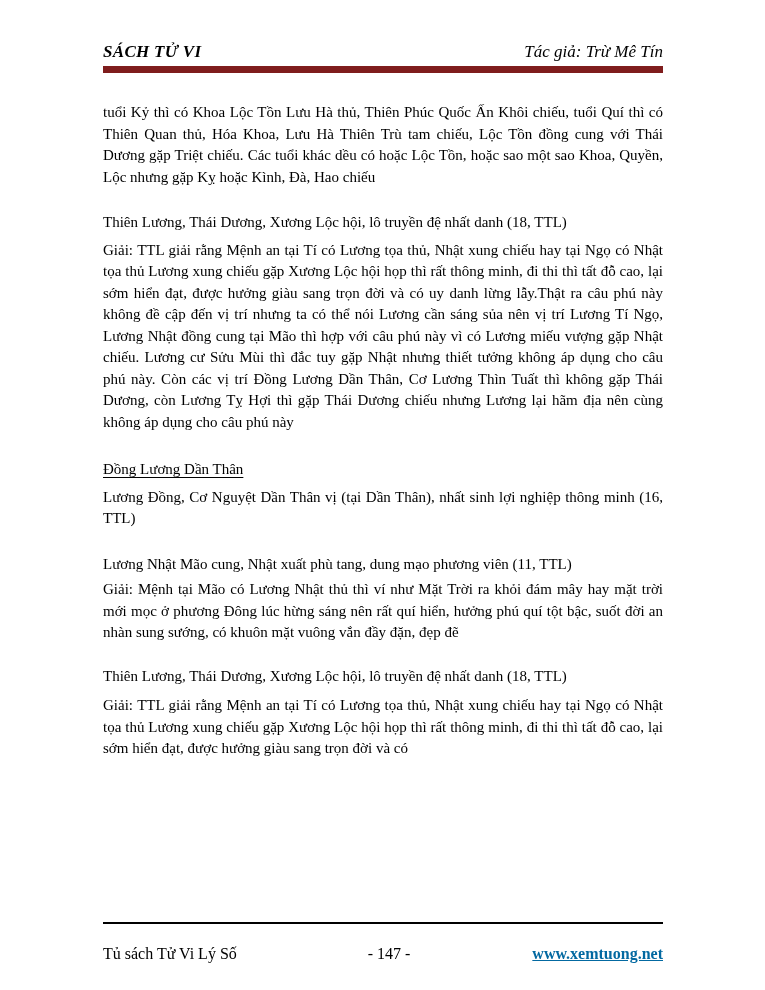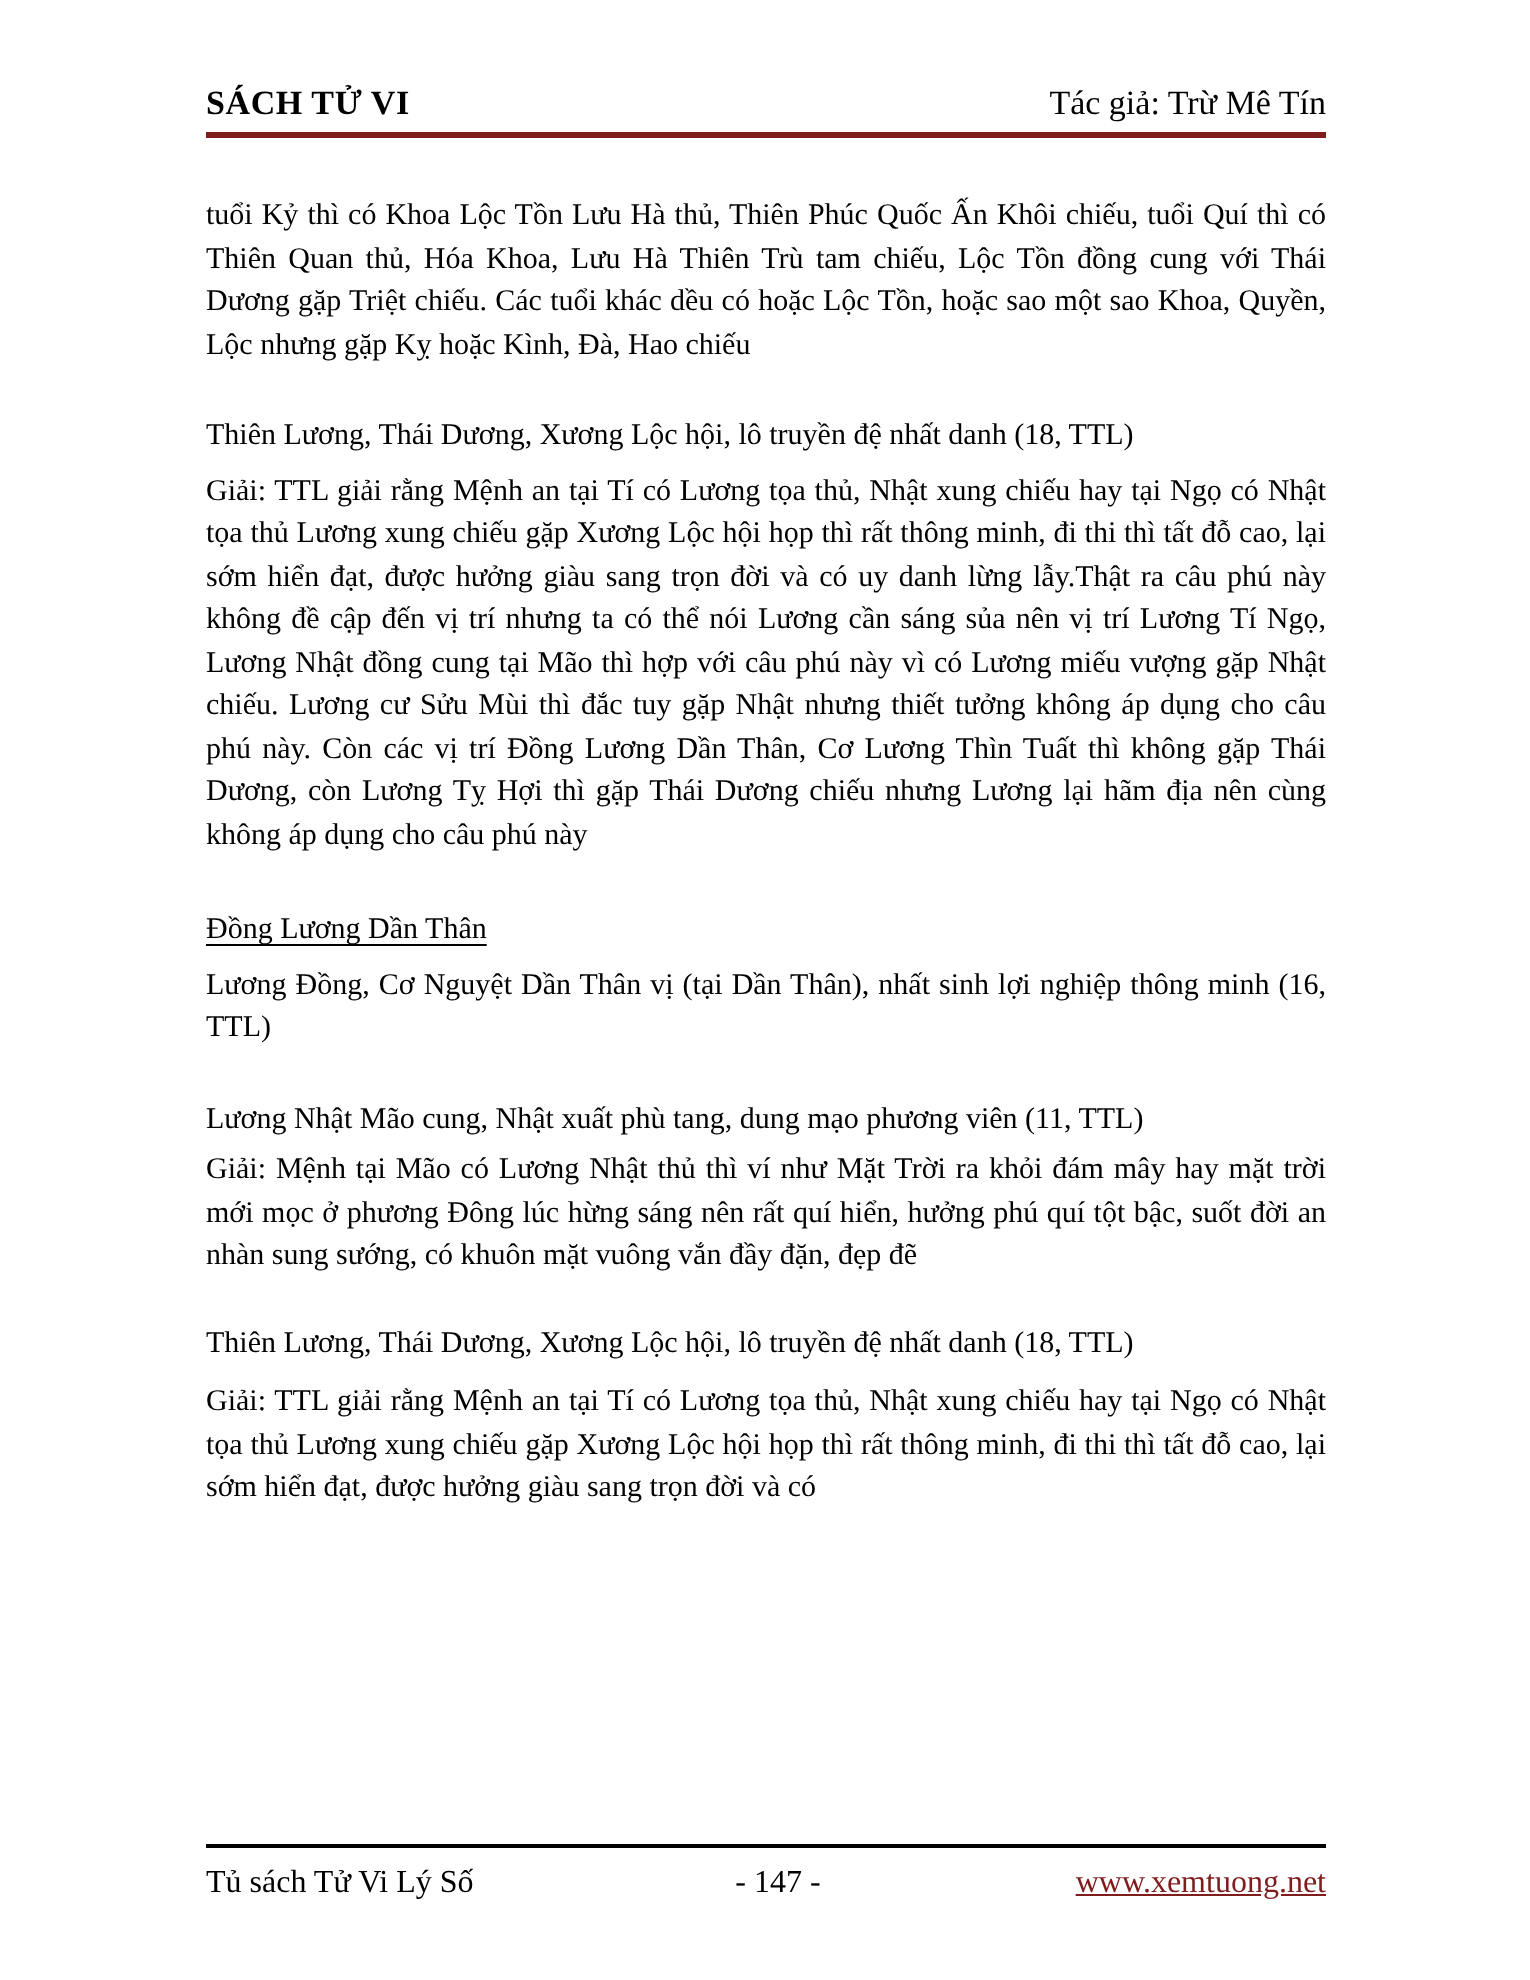--- a/index.html
+++ b/index.html
@@ -21,22 +21,23 @@
     width: 560px;
     top: 0;
   }
   .header {
     margin-top: 42px;
     display: flex;
     justify-content: space-between;
     align-items: flex-end;
     font-size: 17px;
     line-height: 20px;
-    border-bottom: 3px solid #7f1d1d;
+    border-bottom: 7px solid #7f1d1d;
     padding-bottom: 4px;
+    font-style: italic;
   }
   .header .book-title { font-weight: bold; letter-spacing: 0.3px; }
   .header .author { font-weight: normal; }
 
   .body-text { font-size: 15px; line-height: 21.5px; text-align: justify; }
 
   p { margin: 0; }
   .para1   { margin-top: 29px; }
   .phu1    { margin-top: 24px; }
   .giai1   { margin-top: 6px; }
@@ -49,21 +50,21 @@
   .giai3   { margin-top: 4px; }
   .phu4    { margin-top: 22px; }
   .giai4   { margin-top: 8px; }
 
   .footer {
     position: absolute;
     left: 103px;
     width: 560px;
     top: 922px;
     border-top: 2px solid #000;
-    padding-top: 8px;
+    padding-top: 20px;
     display: flex;
     justify-content: space-between;
     align-items: flex-end;
     font-size: 16px;
     line-height: 20px;
   }
   .footer .page-number { position: absolute; left: 12px; right: 0; text-align: center; }
   .footer a.site-link { text-decoration: underline; }
 </style>
 </head>
@@ -91,16 +92,16 @@
     <p class="body-text giai3">Giải: Mệnh tại Mão có Lương Nhật thủ thì ví như Mặt Trời ra khỏi đám mây hay mặt trời mới mọc ở phương Đông lúc hừng sáng nên rất quí hiển, hưởng phú quí tột bậc, suốt đời an nhàn sung sướng, có khuôn mặt vuông vắn đầy đặn, đẹp đẽ</p>
 
     <p class="body-text phu4">Thiên Lương, Thái Dương, Xương Lộc hội, lô truyền đệ nhất danh  (18, TTL)</p>
     <p class="body-text giai4">Giải: TTL giải rằng Mệnh an tại Tí có Lương tọa thủ, Nhật xung chiếu hay tại Ngọ có Nhật tọa thủ Lương xung chiếu gặp Xương Lộc hội họp thì rất thông minh, đi thi thì tất đỗ cao, lại sớm hiển đạt, được hưởng giàu sang trọn đời và có</p>
 
   </div>
 
   <div class="footer">
     <span class="series-title">Tủ sách Tử Vi Lý Số</span>
     <span class="page-number">- 147 -</span>
-    <a href="#" class="site-link" style="color: #7f1d1d;">www.xemtuong.net</a>
+    <a href="#" class="site-link" style="color: #0369a1; font-weight: bold;">www.xemtuong.net</a>
   </div>
 
 </div>
 
 </body></html>

